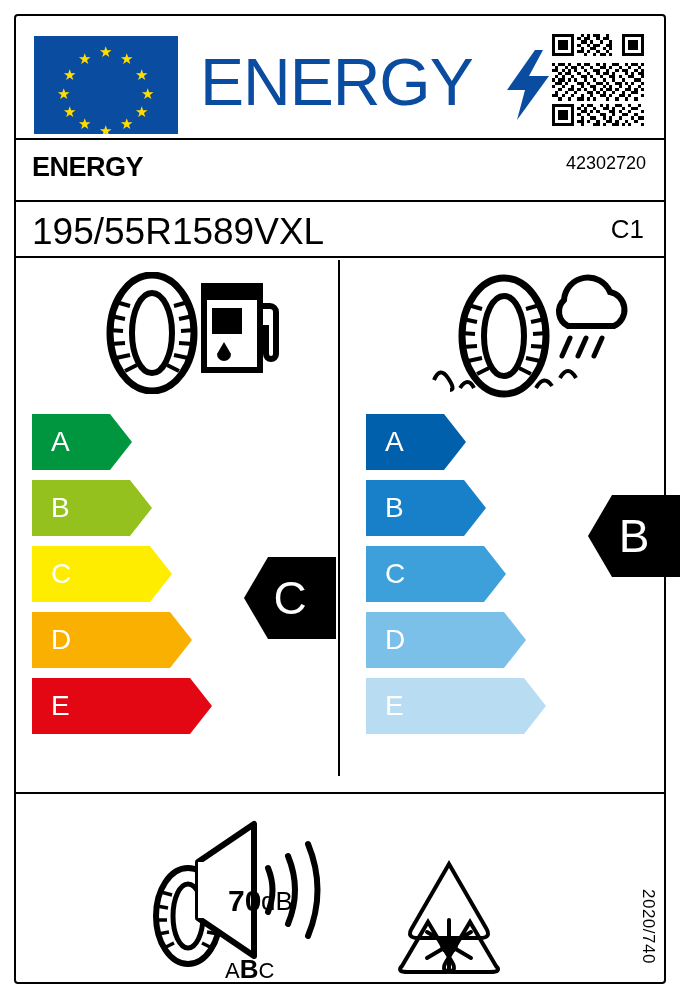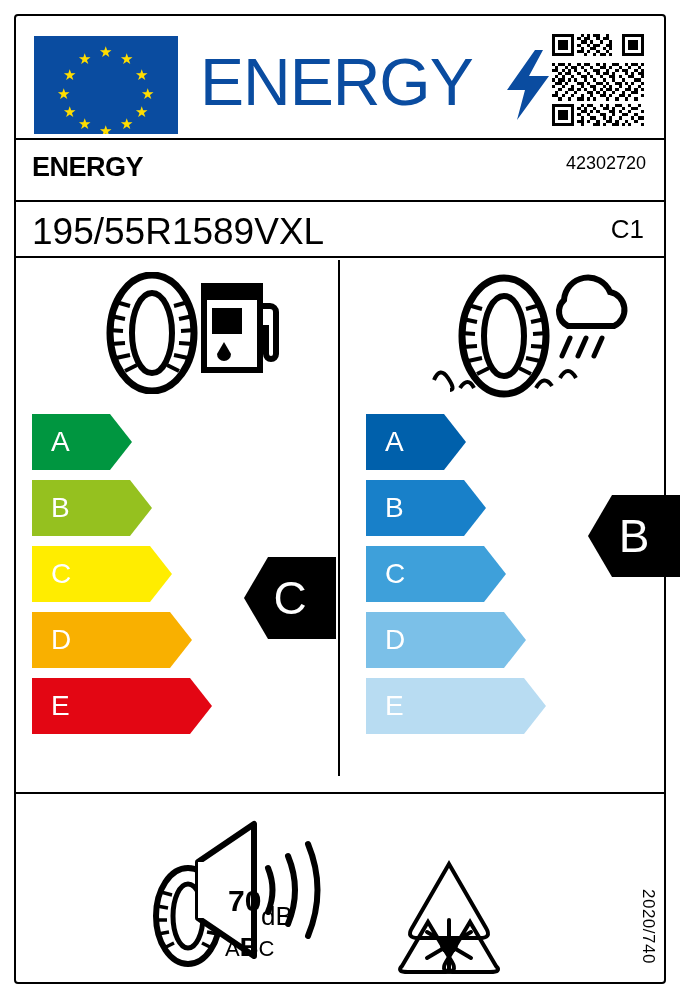--- a/index.html
+++ b/index.html
@@ -194,26 +194,25 @@
     top: 868px;
     font-size: 30px;
     font-weight: bold;
   }
   .db-unit {
     position: absolute;
     left: 245px;
     top: 870px;
     font-size: 26px;
     font-weight: normal;
-    margin-top: 15px;
   }
   .noise-classes {
     position: absolute;
     left: 209px;
-    top: 916px;
+    top: 938px;
     font-size: 22px;
   }
   .noise-classes b { font-size: 26px; }
   .snow-block {
     position: absolute;
     left: 378px;
     top: 842px;
     width: 110px;
     height: 120px;
   }

